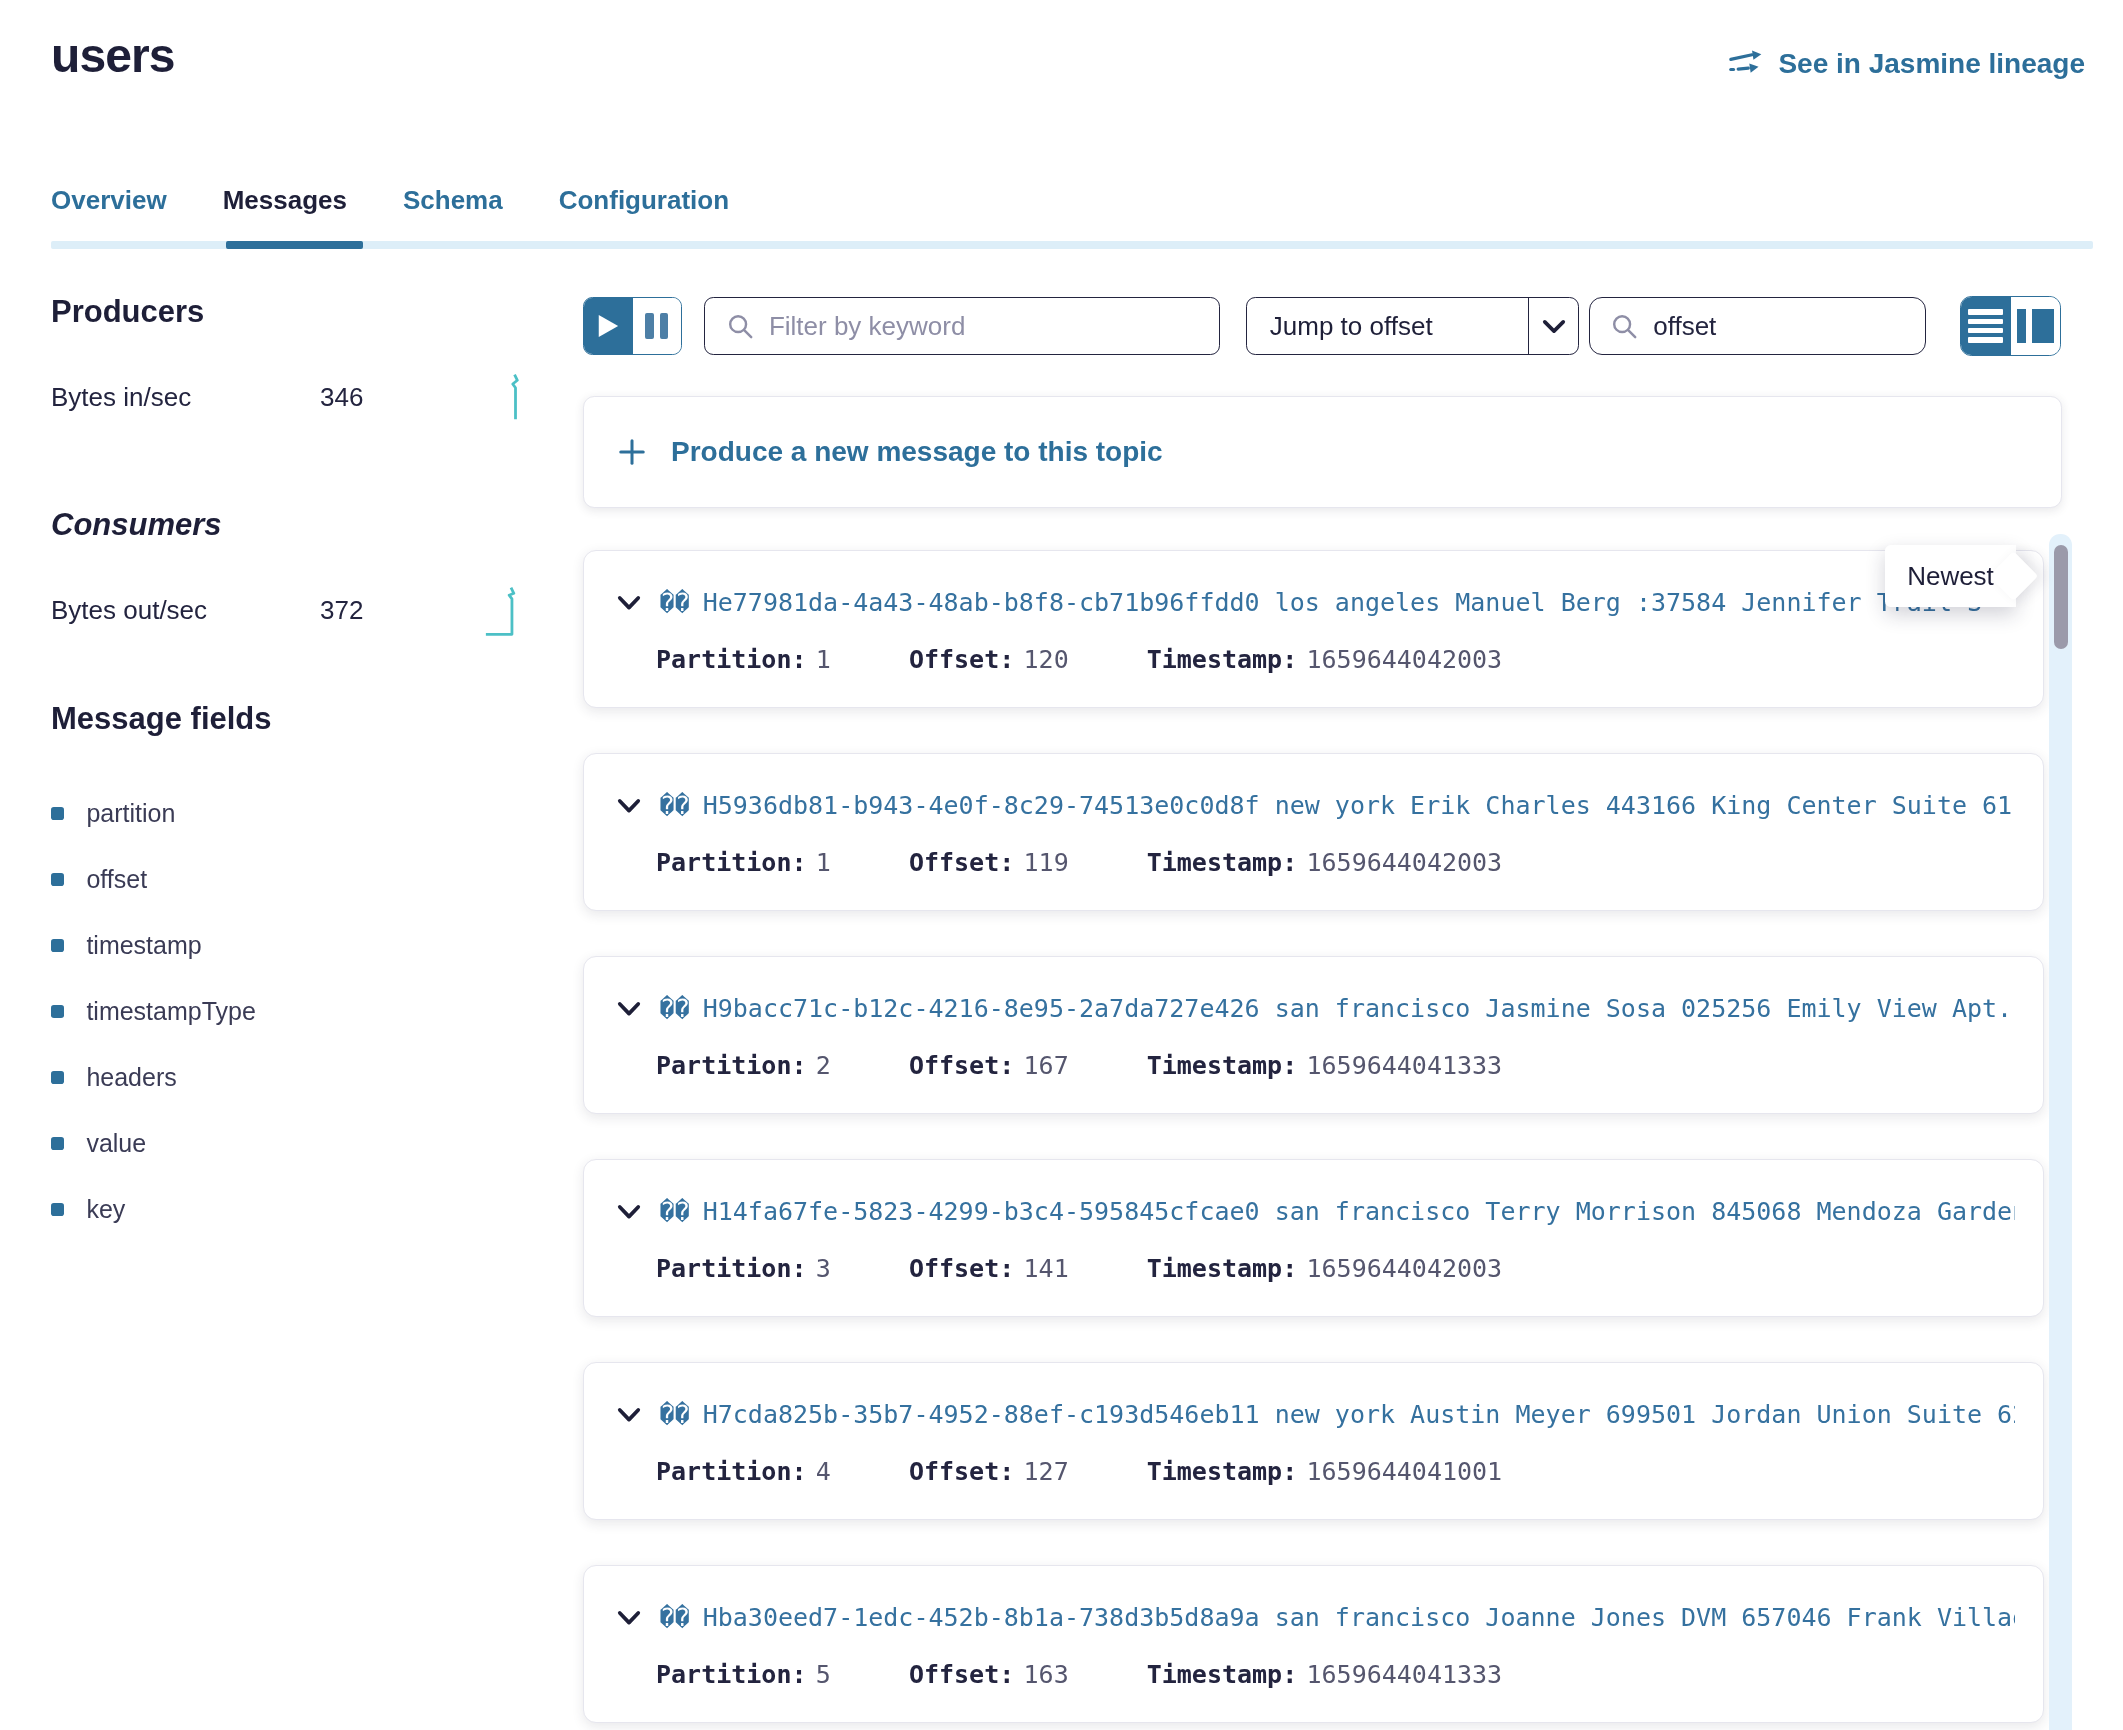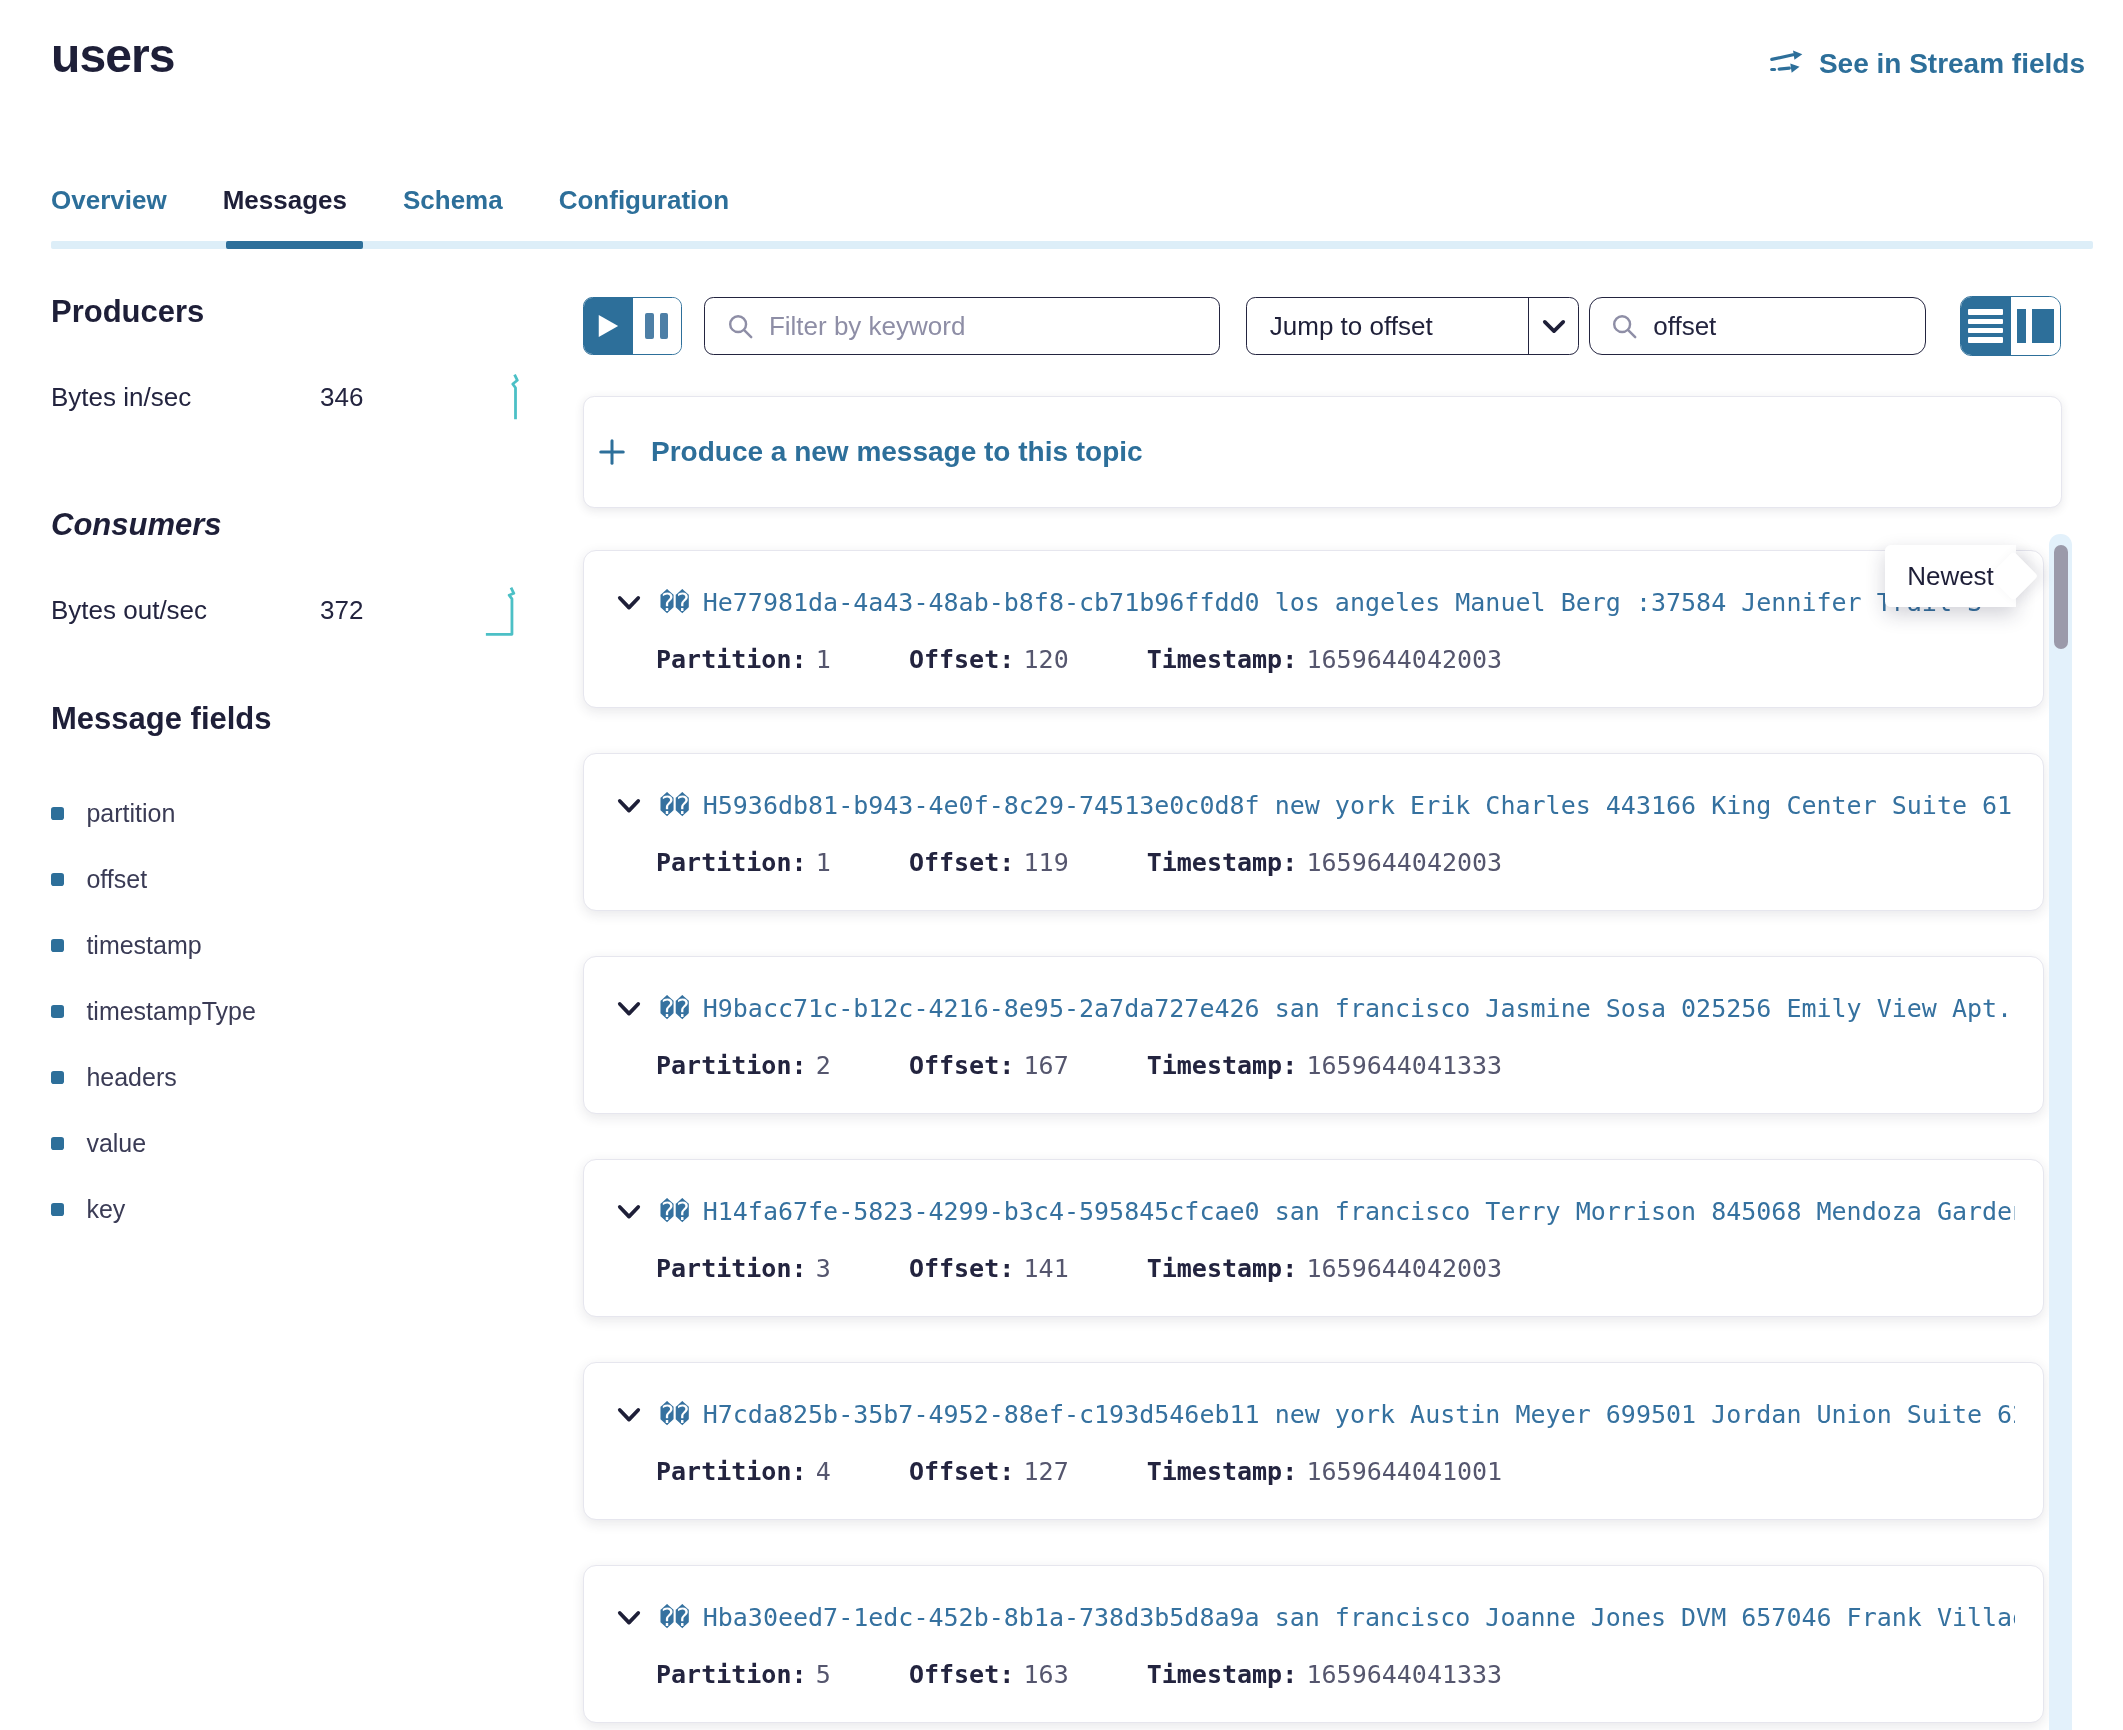--- a/index.html
+++ b/index.html
@@ -84,21 +84,21 @@
   .vt-split { background:#fff; }
   .list-icon i { display:block; width:35px; height:5.6px; background:#fff; border-radius:0.9px; margin:3.7px 0; }
   .split-icon { display:flex; gap:5.6px; }
   .split-icon .bar { width:9.3px; height:34px; background:#2d6f9a; }
   .split-icon .block { width:22.4px; height:34px; background:#2d6f9a; }
   
   .produce-card {
     position:absolute; left:583px; top:396px; width:1479px; height:112px;
     background:#fff; border:0.9px solid #e6e6ee; border-radius:11.2px;
     box-shadow:0 2.8px 9.3px rgba(35,36,63,0.10);
-    display:flex; align-items:center; gap:24px; padding-left:13px; cursor:pointer;
+    display:flex; align-items:center; gap:24px; padding-left:33px; cursor:pointer;
   }
   .produce-label { color:#2d6f9a; font-size:28px; font-weight:700; }
   
   .rows { position:absolute; left:583px; top:550px; width:1461px; display:flex; flex-direction:column; gap:45px; }
   .msg-card {
     height:158px; background:#fff; border:0.9px solid #e6e6ee; border-radius:13px;
     box-shadow:0 3.7px 11.2px rgba(35,36,63,0.10); padding:37px 28px 0 33px; overflow:hidden;
   }
   .msg-line1 { display:flex; align-items:center; gap:18.6px; white-space:nowrap; overflow:hidden; }
   .msg-key { font-family:"DejaVu Sans Mono", monospace; font-size:25px; color:#35719f; overflow:hidden; text-overflow:clip; }
@@ -141,21 +141,21 @@
 <a class="lineage-link">
   <span>
     <svg width="37" height="32" viewBox="0 0 40 34" fill="none" stroke="#2d6f9a" stroke-width="3.4" stroke-linecap="round" stroke-linejoin="round">
       <line x1="3" y1="12" x2="26" y2="7"></line>
       <polygon points="26,2.5 36,6.5 27.5,12.5" fill="#2d6f9a" stroke="none"></polygon>
       <line x1="3" y1="23" x2="8" y2="23" stroke-dasharray="3 4"></line>
       <line x1="11" y1="22.5" x2="22" y2="21.5"></line>
       <polygon points="23,16.5 33,20 24.5,26.5" fill="#2d6f9a" stroke="none"></polygon>
     </svg>
   </span>
-  <span>See in Stream fields</span>
+  <span>See in Jasmine lineage</span>
 </a>
 
 <nav class="tabs">
   <div class="tab">Overview</div>
   <div class="tab active">Messages</div>
   <div class="tab">Schema</div>
   <div class="tab">Configuration</div>
 </nav>
 <div class="tab-track">
   <div class="active-seg"></div>

